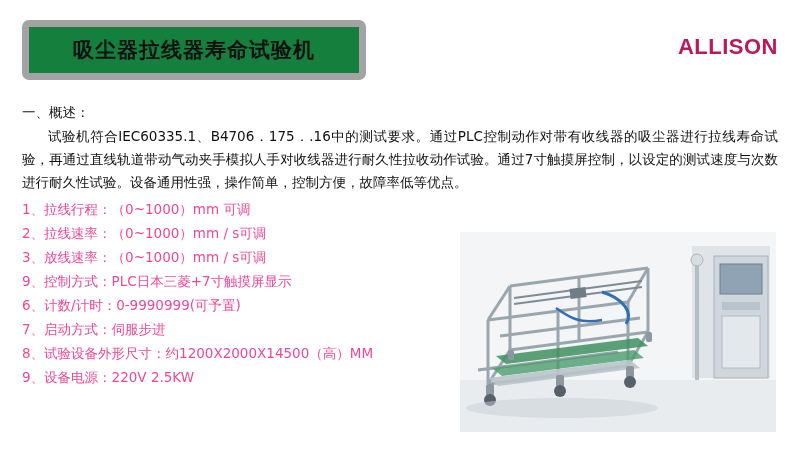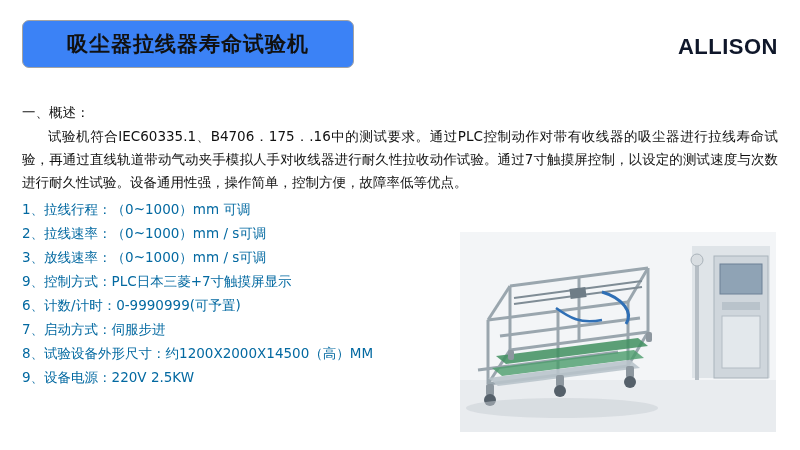--- a/index.html
+++ b/index.html
@@ -20,23 +20,23 @@
     width: 800px;
     height: 450px;
   }
   
   .title-box {
     position: absolute;
     left: 22px;
     top: 20px;
     width: 330px;
     height: 46px;
-    border: 1px solid #a3a3a3;
+    border: 7px solid #a3a3a3;
     border-radius: 7px;
-    background: #3b82f6;
+    background: #15803d;
     display: flex;
     align-items: center;
     justify-content: center;
   }
   .title-text {
     font-size: 21px;
     font-weight: bold;
     letter-spacing: 1px;
     color: #111111;
     font-family: "DejaVu Sans", "Liberation Sans", sans-serif;
@@ -46,21 +46,21 @@
     right: 22px;
     top: 34px;
     display: flex;
     align-items: baseline;
     gap: 4px;
   }
   .brand-en {
     font-size: 22px;
     font-weight: bold;
     letter-spacing: 0.5px;
-    color: #0f172a;
+    color: #be185d;
     font-family: "Liberation Sans", sans-serif;
   }
   .brand-cn {
     font-size: 20px;
     font-weight: bold;
     color: #1b4f9c;
     font-family: "DejaVu Sans", sans-serif;
     letter-spacing: 0px;
   }
   .brand-cn .accent {
@@ -92,21 +92,21 @@
   .para.indent {
     text-indent: 26px;
   }
   .params {
     width: 430px;
     margin-top: 2px;
   }
   .param-line {
     font-size: 13.5px;
     line-height: 24px;
-    color: #0369a1;
+    color: #ec4899;
     white-space: nowrap;
     font-family: "DejaVu Sans", "Liberation Sans", sans-serif;
   }
   
   .photo {
     position: absolute;
     right: 18px;
     top: 228px;
     width: 330px;
     height: 208px;

